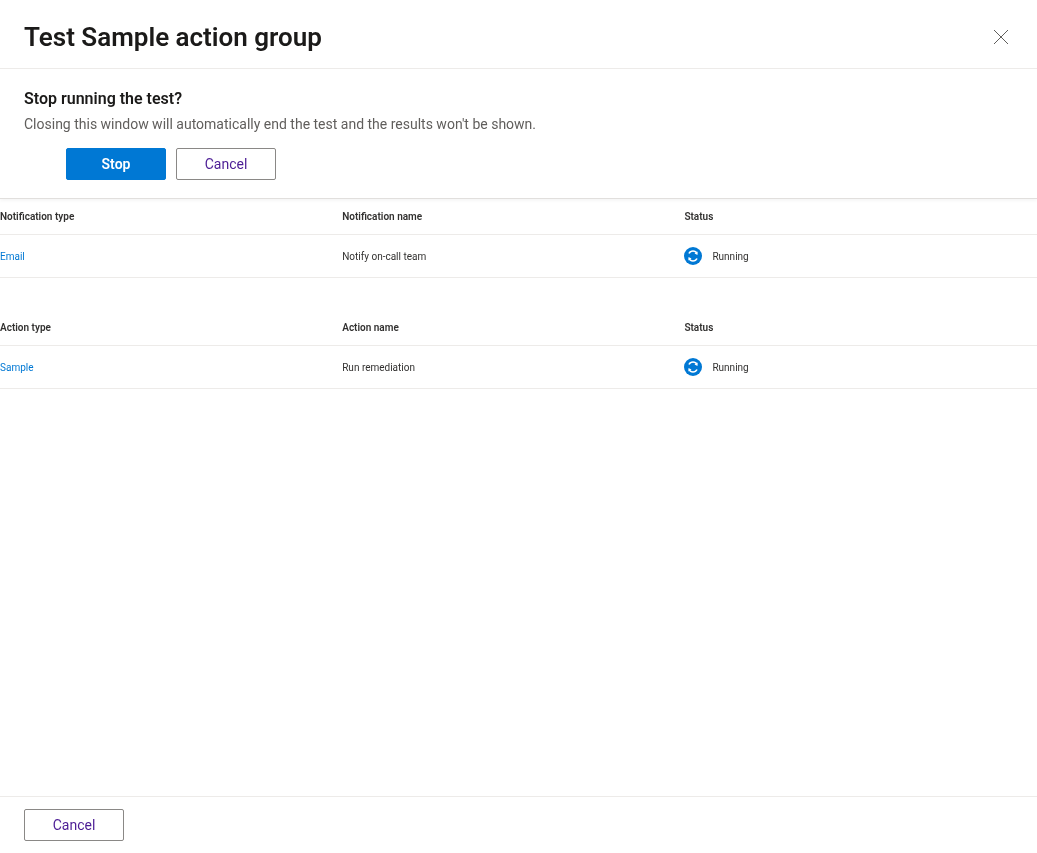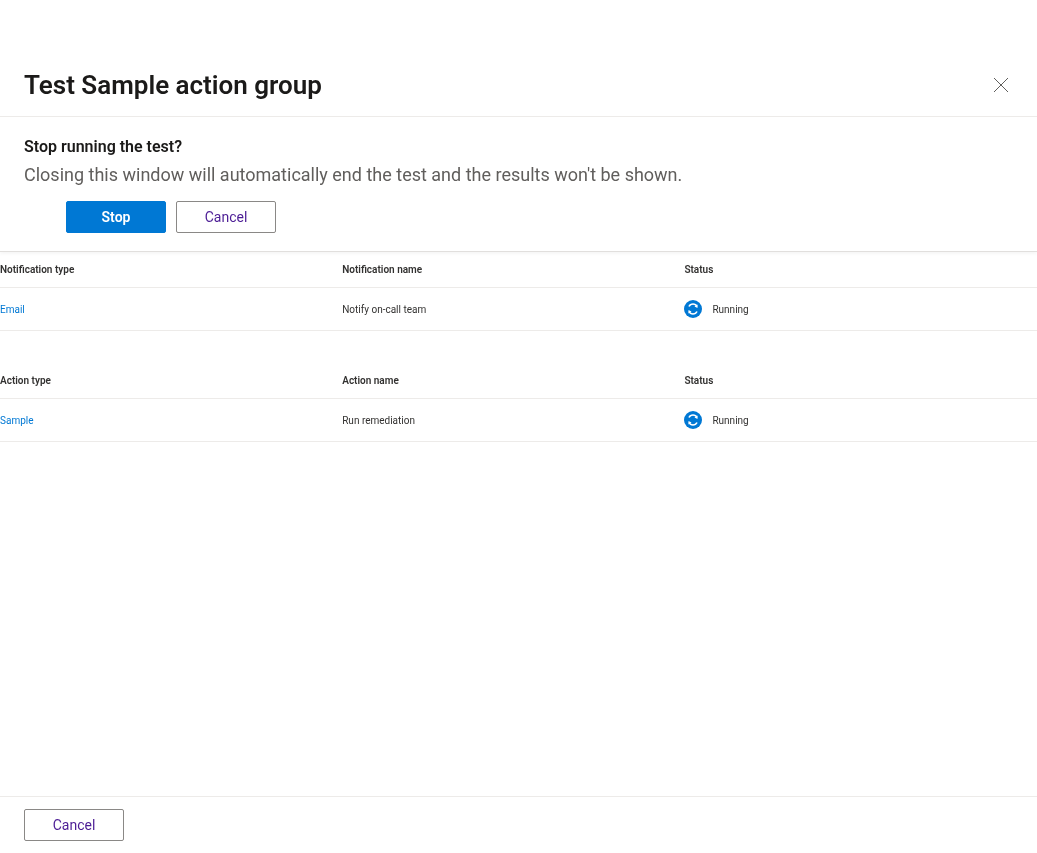--- a/index.html
+++ b/index.html
@@ -11,21 +11,20 @@
       width: 1037px;
       height: 853px;
       position: relative;
     }
     .header {
       display: flex;
       align-items: center;
       justify-content: space-between;
       padding: 22px 24px 16px 24px;
       border-bottom: 1px solid #edebe9;
-      margin-top: 48px;
     }
     .header h1 {
       font-size: 26px;
       font-weight: 600;
       color: #1b1a19;
     }
     .close-btn {
       cursor: pointer;
       padding: 4px;
       display: flex;
@@ -39,21 +38,21 @@
       border-bottom: 1px solid #e1dfdd;
       box-shadow: 0 2px 3px rgba(0,0,0,0.04);
     }
     .confirm-panel h2 {
       font-size: 16px;
       font-weight: 600;
       color: #1b1a19;
       margin-bottom: 8px;
     }
     .confirm-panel p {
-      font-size: 18px;
+      font-size: 14px;
       color: #605e5c;
       margin-bottom: 16px;
     }
     .btn-row { display: flex; gap: 10px; padding-left: 42px; }
     .btn {
       min-width: 100px;
       height: 32px;
       padding: 0 18px;
       font-size: 14px;
       font-family: inherit;

